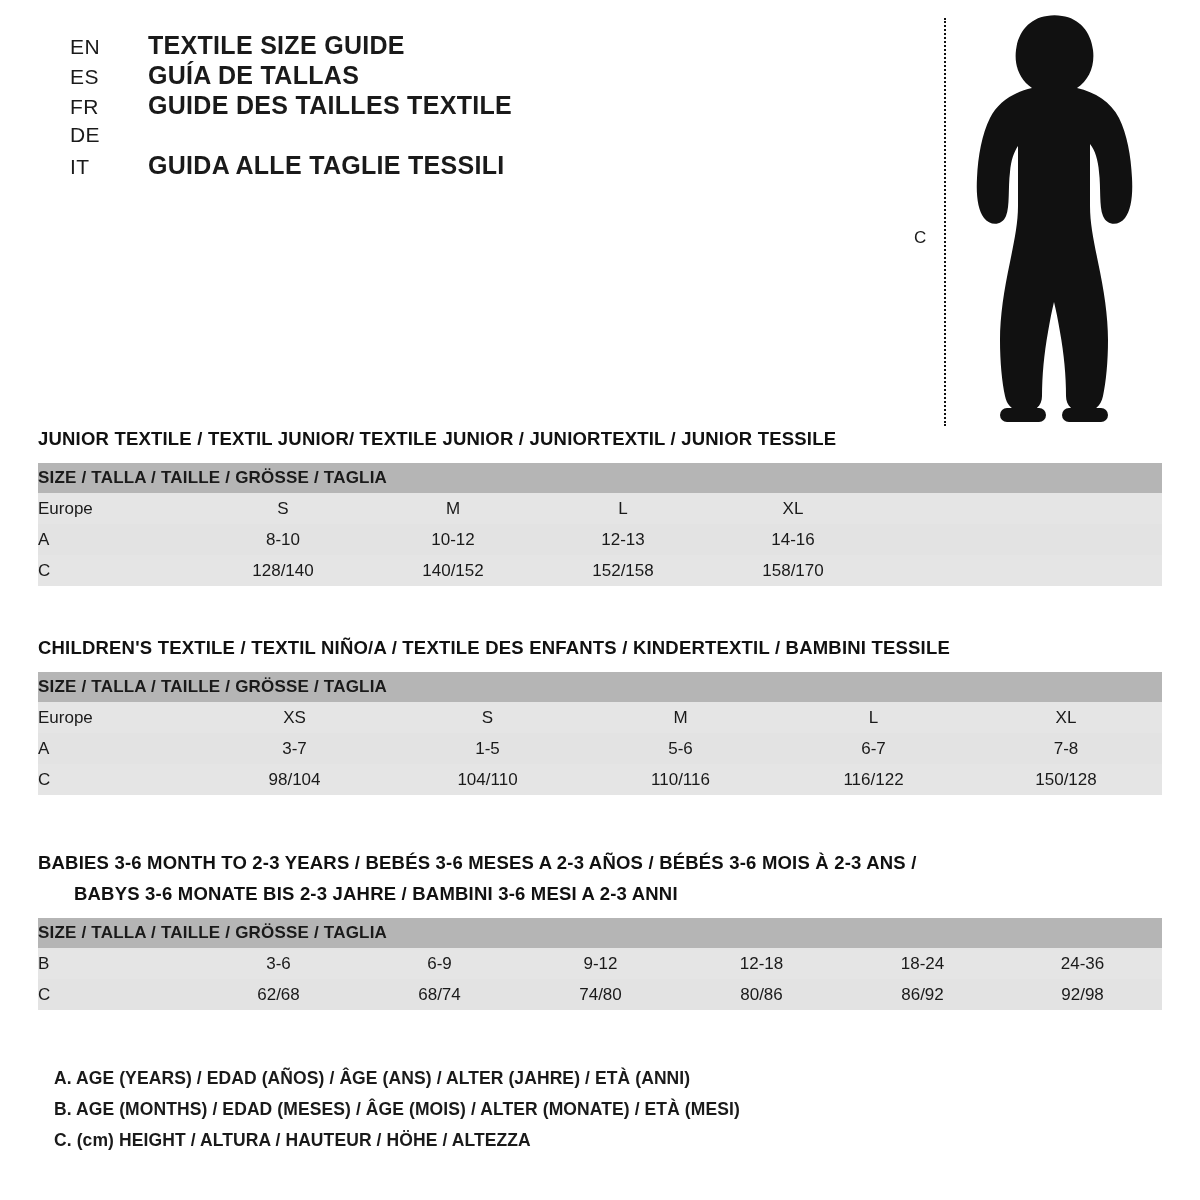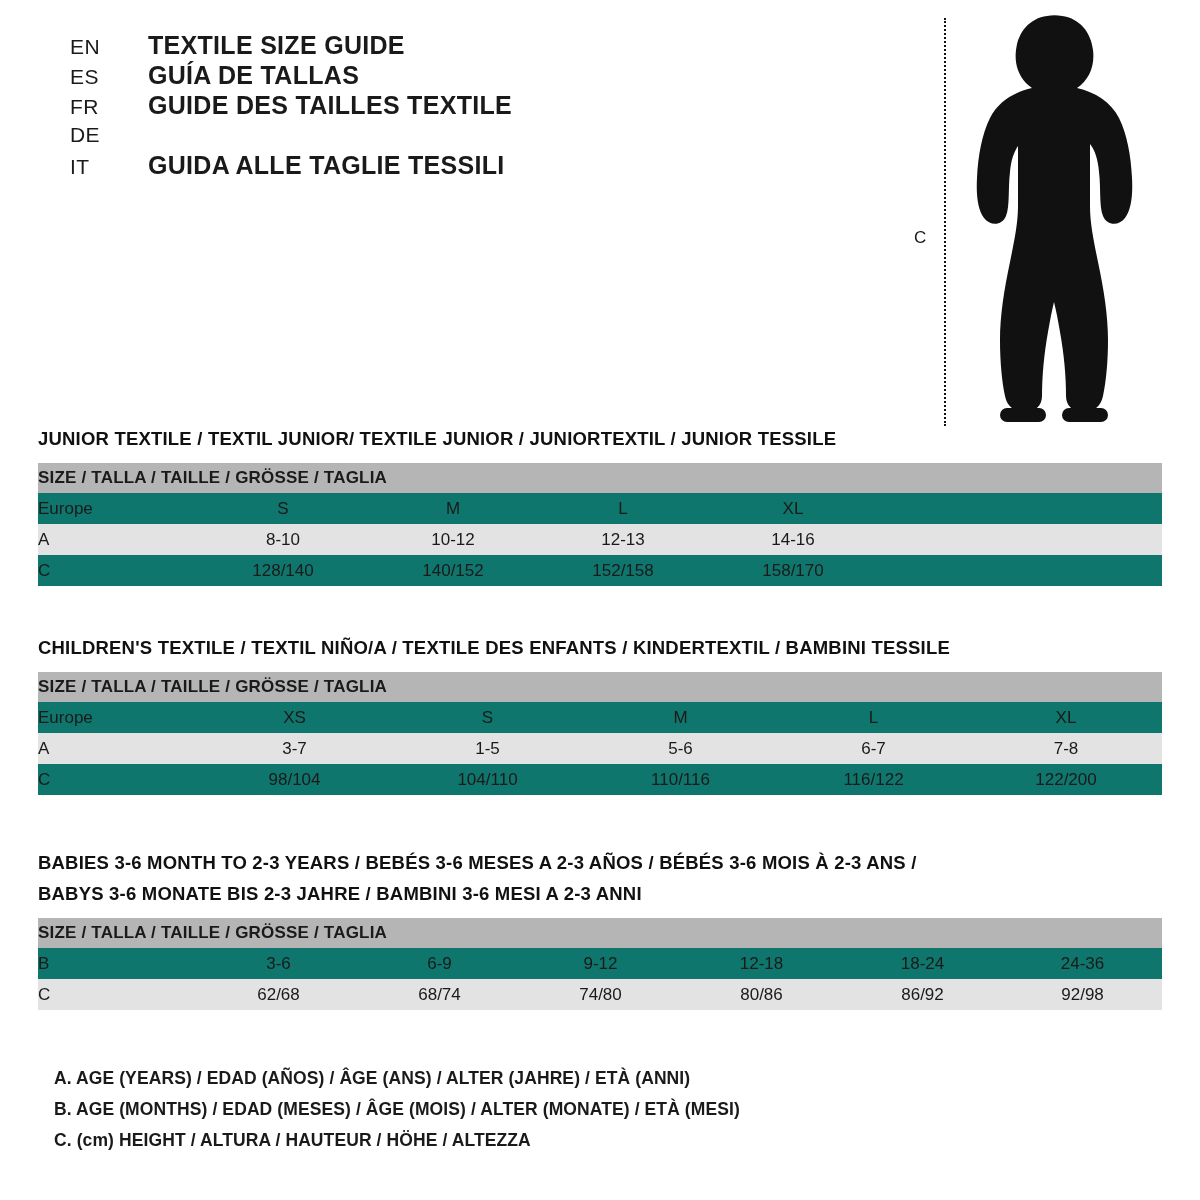--- a/index.html
+++ b/index.html
@@ -119,21 +119,21 @@
     background: #b5b5b5;
     font-weight: 700;
     letter-spacing: 0.2px;
     text-transform: uppercase;
     height: 30px;
   }
   tr.shade td {
     background: #e3e3e3;
   }
   tr.plain td {
-    background: #0f766e;
+    background: #e5e5e5;
   }
 
   
   .legend {
     position: absolute;
     left: 38px;
     width: 1100px;
   }
   .legend-line {
     font-size: 17.5px;
@@ -293,29 +293,29 @@
           <td class="val">5-6</td>
           <td class="val">6-7</td>
           <td class="val">7-8</td>
         </tr>
         <tr class="plain">
           <td class="lbl">C</td>
           <td class="val">98/104</td>
           <td class="val">104/110</td>
           <td class="val">110/116</td>
           <td class="val">116/122</td>
-          <td class="val">122/200</td>
+          <td class="val">150/128</td>
         </tr>
       </tbody>
     </table>
   </div>
 
   <div class="block" style="top:852px;">
     <div class="section-title">BABIES 3-6 MONTH TO 2-3 YEARS / BEBÉS 3-6 MESES A 2-3 AÑOS / BÉBÉS 3-6 MOIS À 2-3 ANS /</div>
-    <div class="section-title" style="margin-top:9px;">BABYS 3-6 MONATE BIS 2-3 JAHRE / BAMBINI 3-6 MESI A 2-3 ANNI</div>
+    <div class="section-title" style="margin-top:9px;margin-left:36px;">BABYS 3-6 MONATE BIS 2-3 JAHRE / BAMBINI 3-6 MESI A 2-3 ANNI</div>
     <table style="margin-top:13px;">
       <colgroup>
         <col style="width:160px">
           <col style="width:161px">
           <col style="width:161px">
           <col style="width:161px">
           <col style="width:161px">
           <col style="width:161px">
           <col style="width:159px">
       </colgroup>

